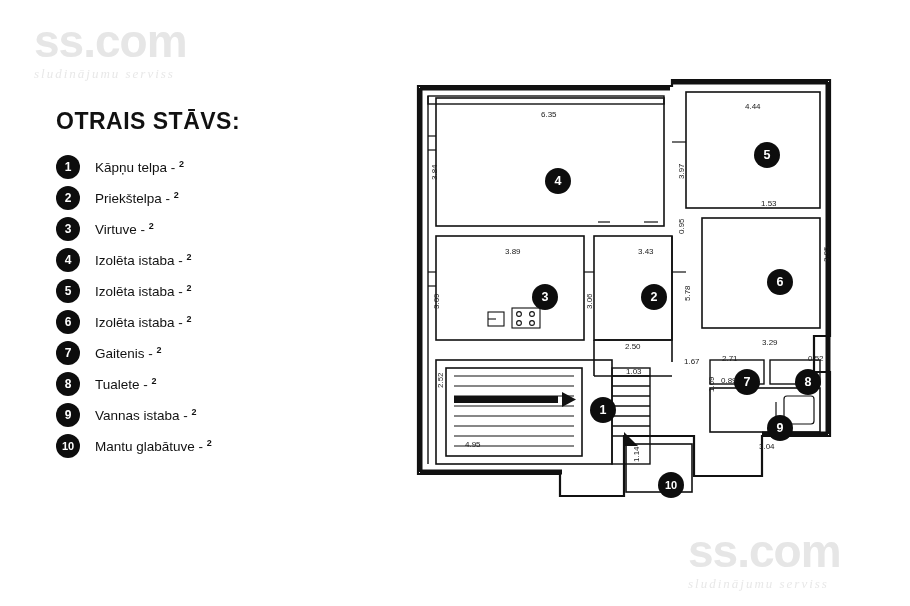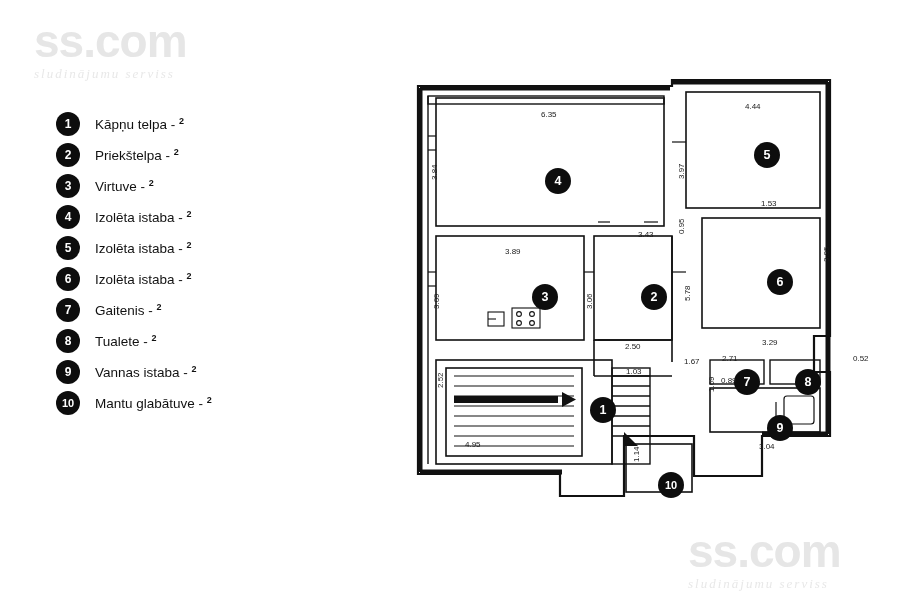--- a/index.html
+++ b/index.html
@@ -136,20 +136,21 @@
     <div class="wm-main">ss.com</div>
     <div class="wm-sub">sludinājumu serviss</div>
   </div>
 
   <div class="watermark wm-bot">
     <div class="wm-main">ss.com</div>
     <div class="wm-sub">sludinājumu serviss</div>
   </div>
 
   <div id="legend">
+    <div id="legend-title">OTRAIS STĀVS:</div>
     <div id="legend-list">
         <div class="legend-row">
           <div class="badge">1</div>
           <div class="legend-text"><span>Kāpņu telpa</span><span> - </span><b><sup>2</sup></b></div>
         </div>
         <div class="legend-row">
           <div class="badge">2</div>
           <div class="legend-text"><span>Priekštelpa</span><span> - </span><b><sup>2</sup></b></div>
         </div>
         <div class="legend-row">
@@ -328,30 +329,30 @@
         <div class="plan-badge n10" style="left: 248px; top: 396px;">10</div>
       </div>
     <div id="plan-dims">
         <div class="dim" style="left: 131px; top: 34px;">6.35</div>
         <div class="dim" style="left: 329px; top: 26px; margin-left: 6px;">4.44</div>
         <div class="dim vert" style="left: 20px; top: 104px;">3.84</div>
         <div class="dim vert" style="left: 267px; top: 103px;">3.97</div>
         <div class="dim" style="left: 351px; top: 123px;">1.53</div>
         <div class="dim vert" style="left: 267px; top: 158px;">0.95</div>
         <div class="dim" style="left: 95px; top: 171px;">3.89</div>
-        <div class="dim" style="left: 228px; top: 154px;">3.43</div>
+        <div class="dim" style="left: 228px; top: 171px;">3.43</div>
         <div class="dim vert" style="left: 412px; top: 186px;">3.95</div>
         <div class="dim vert" style="left: 22px; top: 233px;">3.09</div>
         <div class="dim vert" style="left: 175px; top: 233px;">3.06</div>
         <div class="dim vert" style="left: 273px; top: 225px;">5.78</div>
         <div class="dim" style="left: 352px; top: 262px; text-align: right;">3.29</div>
         <div class="dim" style="left: 215px; top: 266px;">2.50</div>
         <div class="dim" style="left: 274px; top: 281px;">1.67</div>
         <div class="dim" style="left: 312px; top: 278px;">2.71</div>
-        <div class="dim" style="left: 398px; top: 278px; margin-left: 45px;">0.52</div>
+        <div class="dim" style="left: 398px; top: 278px;">0.52</div>
         <div class="dim" style="left: 216px; top: 291px;">1.03</div>
         <div class="dim" style="left: 311px; top: 300px;">0.89</div>
         <div class="dim vert" style="left: 26px; top: 312px;">2.52</div>
         <div class="dim vert" style="left: 297px; top: 316px;">1.69</div>
         <div class="dim" style="left: 349px; top: 366px;">3.04</div>
         <div class="dim" style="left: 55px; top: 364px;">4.95</div>
         <div class="dim vert" style="left: 222px; top: 386px;">1.14</div>
       </div>
   </div>
 

